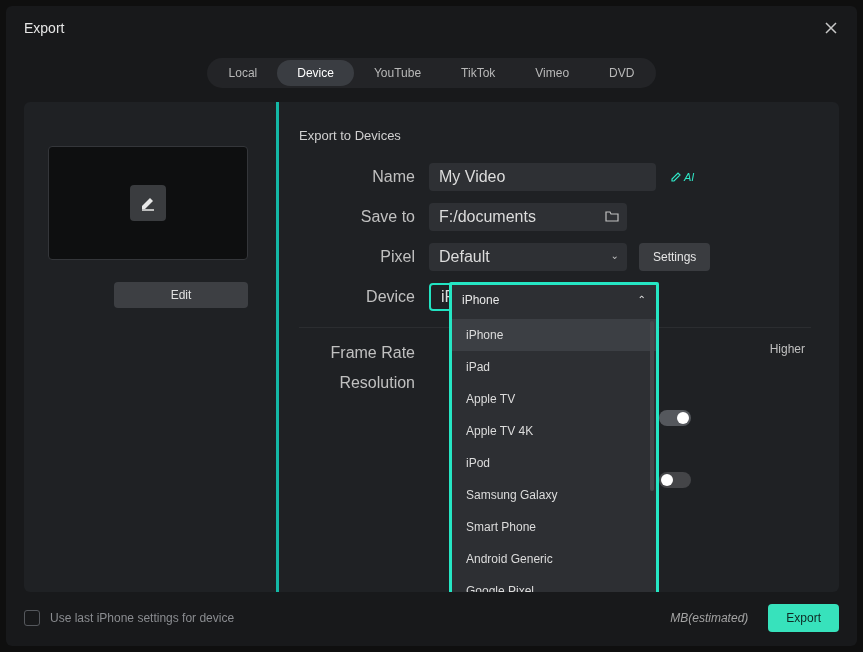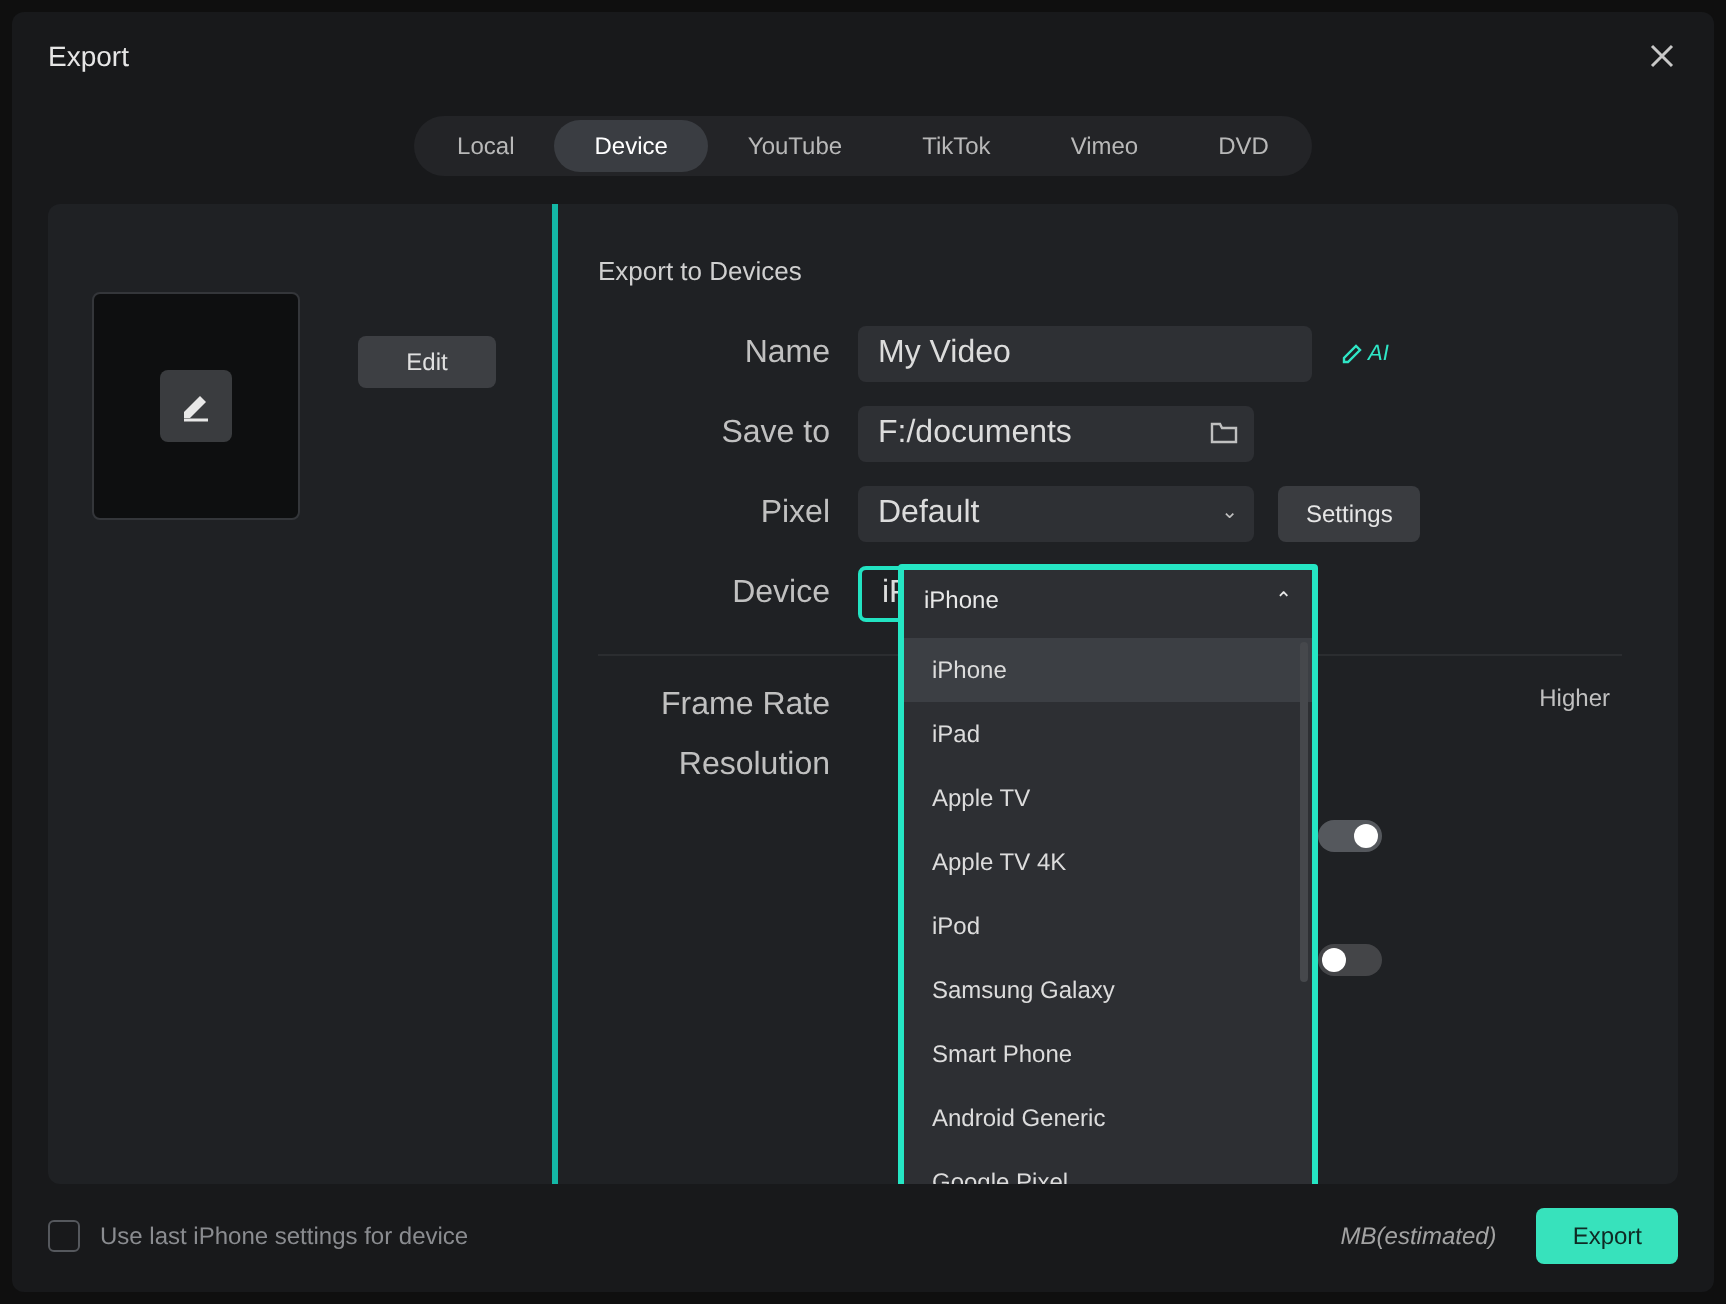--- a/index.html
+++ b/index.html
@@ -6,21 +6,21 @@
   body { width: 863px; height: 652px; background: #0f0f0f; color: #c8c8c8; overflow: hidden; position: relative; }
   .modal { position: absolute; left: 6px; top: 6px; right: 6px; bottom: 6px; background: #18191b; border-radius: 6px; display: flex; flex-direction: column; }
   .titlebar { display: flex; align-items: center; justify-content: space-between; padding: 14px 18px 10px 18px; }
   .titlebar h1 { font-size: 14px; font-weight: 500; color: #e6e6e6; }
   .close-btn { width: 16px; height: 16px; cursor: pointer; color: #c8c8c8; display: flex; align-items: center; justify-content: center; }
   .tabs { display: flex; justify-content: center; gap: 0; margin: 12px 0 14px 0; }
   .tabpill { background: #232427; border-radius: 16px; padding: 2px; display: flex; }
   .tab { font-size: 12px; color: #b8b8b8; padding: 6px 20px; border-radius: 14px; cursor: pointer; }
   .tab.active { background: #3a3d42; color: #fff; }
   .panel { flex: 1; margin: 0 18px 12px 18px; background: #1f2124; border-radius: 6px; display: flex; position: relative; overflow: hidden; }
-  .left-col { width: 252px; padding: 44px 28px 0 22px; display: flex; align-items: flex-start; gap: 29px; }
+  .left-col { width: 252px; padding: 44px 28px 0 22px; display: flex; flex-direction: column; align-items: flex-end; }
   .thumb { width: 200px; height: 114px; background: #0e0f10; border: 1px solid #34363a; border-radius: 4px; display: flex; align-items: center; justify-content: center; }
   .thumb-inner { width: 36px; height: 36px; background: #3a3c3f; border-radius: 4px; display: flex; align-items: center; justify-content: center; }
   .edit-btn { width: 134px; height: 26px; background: #3d3f43; border-radius: 4px; color: #e0e0e0; font-size: 12px; margin-top: 22px; display: flex; align-items: center; justify-content: center; cursor: pointer; }
   .right-col { flex: 1; border-left: 3px solid #14b8a6; padding: 26px 28px 0 20px; position: relative; }
   .section-title { font-size: 13px; color: #d0d0d0; margin-bottom: 20px; }
   .row { display: flex; align-items: center; margin-bottom: 12px; }
   .row-label { width: 130px; text-align: right; padding-right: 14px; font-size: 16px; color: #c0c0c0; }
   .text-input { flex: 0 0 198px; height: 28px; background: #2e3034; border: none; border-radius: 4px; color: #dcdcdc; font-size: 16px; padding: 0 10px; }
   .ai-icon { margin-left: 14px; color: #2fe6c6; font-size: 11px; font-style: italic; display: flex; align-items: center; gap: 2px; }
   .path-wrap { position: relative; flex: 0 0 198px; }

